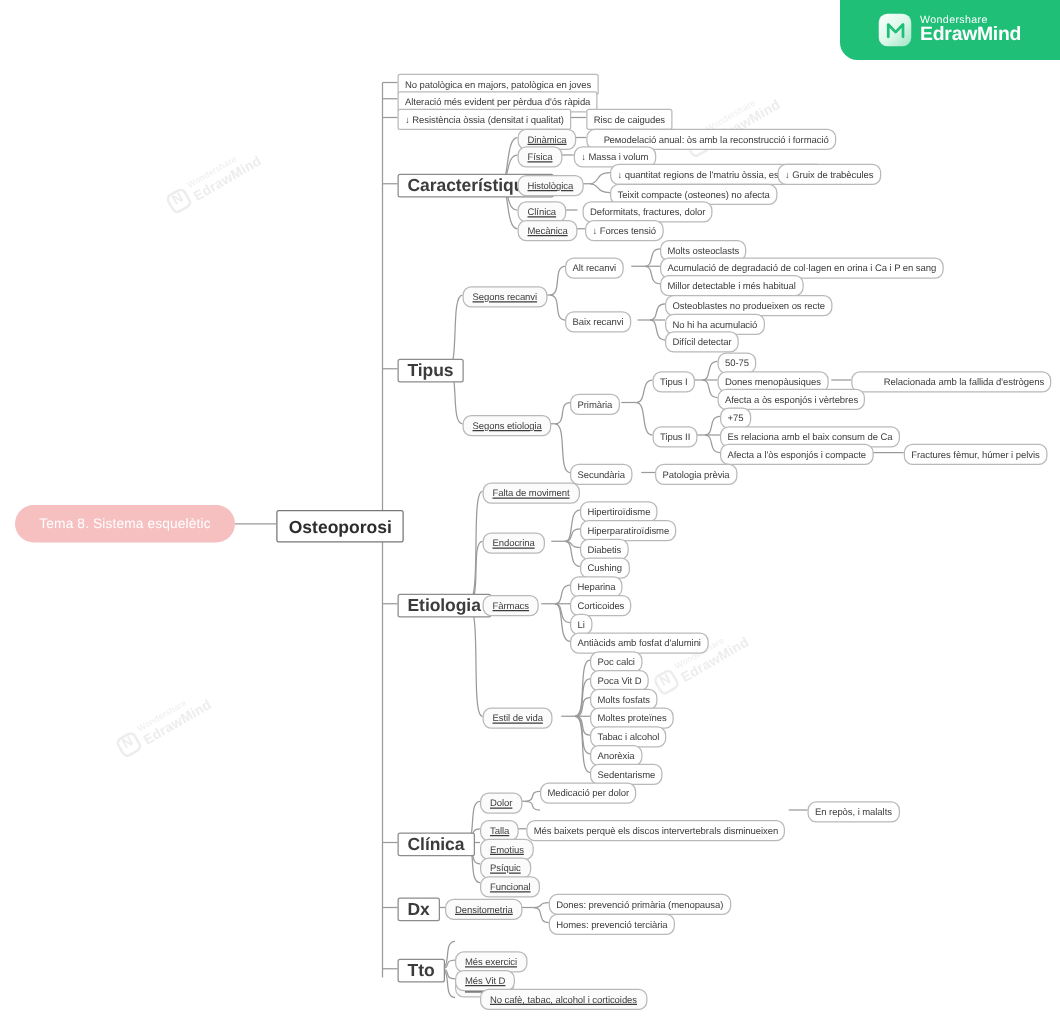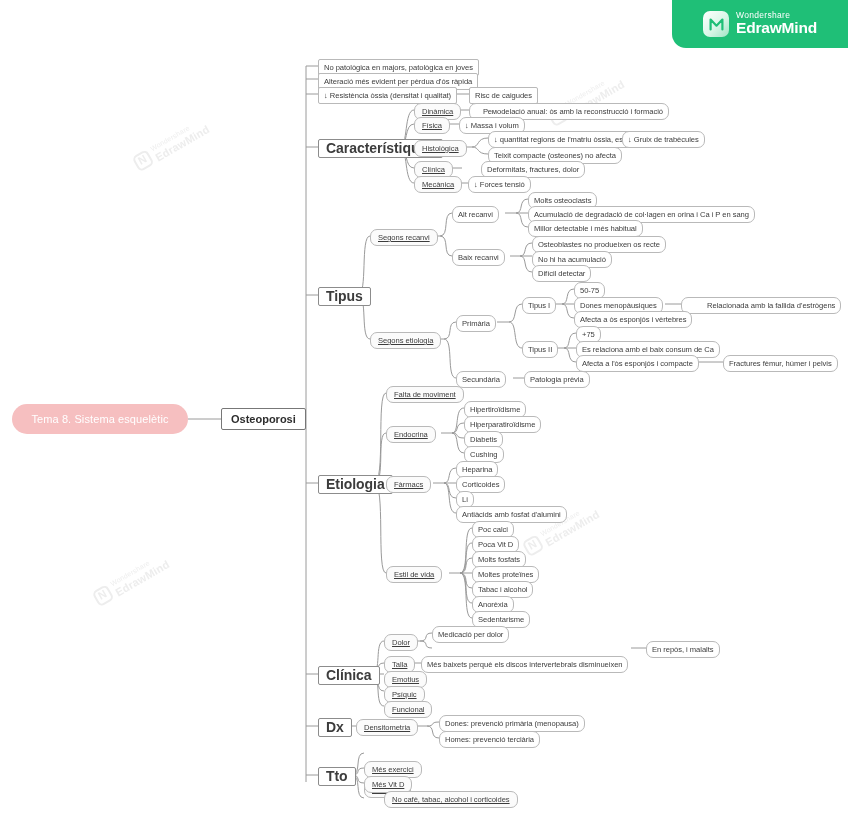--- a/index.html
+++ b/index.html
@@ -123,21 +123,21 @@
     align-items: center;
     justify-content: center;
     letter-spacing: .1px;
   }
   #topic {
     position: absolute;
     left: 221px; top: 408px;
     border: 1px solid #777;
     background: #fff;
     color: #2d2d2d;
-    font-size: 11px;
+    font-size: 14px;
     font-weight: bold;
     padding: 4px 9px;
     border-radius: 2px;
   }
 </style>
 </head>
 <body>
 
 <div id="canvas">
 
@@ -311,21 +311,21 @@
   <div class="node lvl1" style="left:318px; top:139px;">Característiques</div>
   <div class="node lvl2" style="left:414px; top:103px;">Dinàmica</div>
   <div class="node lvl3" style="left:469px; top:103px;padding-left:13px;">Ремodelació anual: òs amb la reconstrucció i formació</div>
   <div class="node lvl2" style="left:414px; top:117px;">Física</div>
   <div class="node lvl3" style="left:459px; top:117px;">↓ Massa i volum</div>
   <div class="node lvl2" style="left:414px; top:140px;">Histològica</div>
   <div class="node lvl3" style="left:488px; top:131px;">↓ quantitat regions de l'matriu òssia, espai a dins</div>
   <div class="node lvl3" style="left:488px; top:147px;">Teixit compacte (osteones) no afecta</div>
   <div class="node lvl4" style="left:622px; top:131px;">↓ Gruix de trabècules</div>
   <div class="node lvl2" style="left:414px; top:161px;">Clínica</div>
-  <div class="node lvl3" style="left:481px; top:161px;">Deformitats, fractures, dolor</div>
+  <div class="node lvl3" style="left:466px; top:161px;">Deformitats, fractures, dolor</div>
   <div class="node lvl2" style="left:414px; top:176px;">Mecànica</div>
   <div class="node lvl3" style="left:468px; top:176px;">↓ Forces tensió</div>
 
   <div class="node lvl1" style="left:318px; top:287px;">Tipus</div>
   <div class="node lvl2" style="left:370px; top:229px;">Segons recanvi</div>
   <div class="node lvl3" style="left:452px; top:206px;">Alt recanvi</div>
   <div class="node lvl4" style="left:528px; top:192px;">Molts osteoclasts</div>
   <div class="node lvl4" style="left:528px; top:206px;">Acumulació de degradació de col·lagen en orina i Ca i P en sang</div>
   <div class="node lvl4" style="left:528px; top:220px;">Millor detectable i més habitual</div>
   <div class="node lvl3" style="left:452px; top:249px;">Baix recanvi</div>

